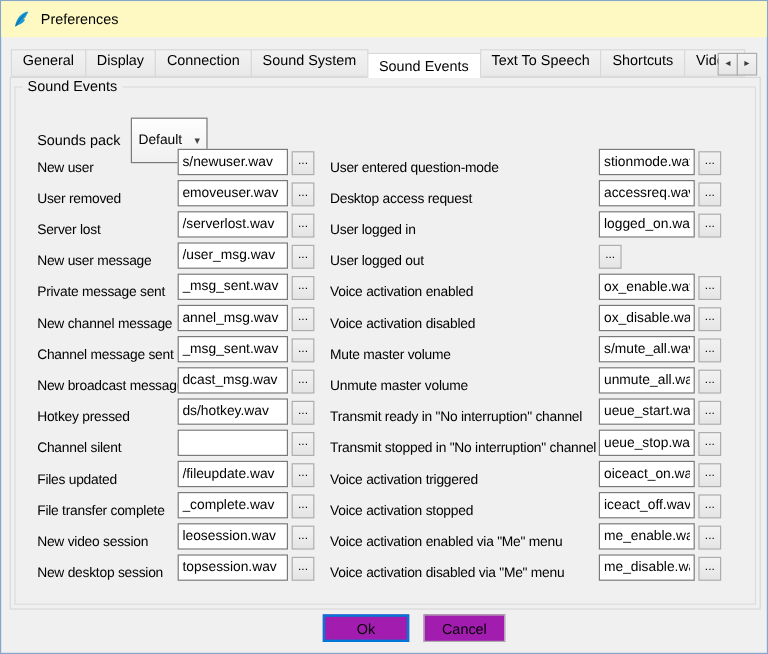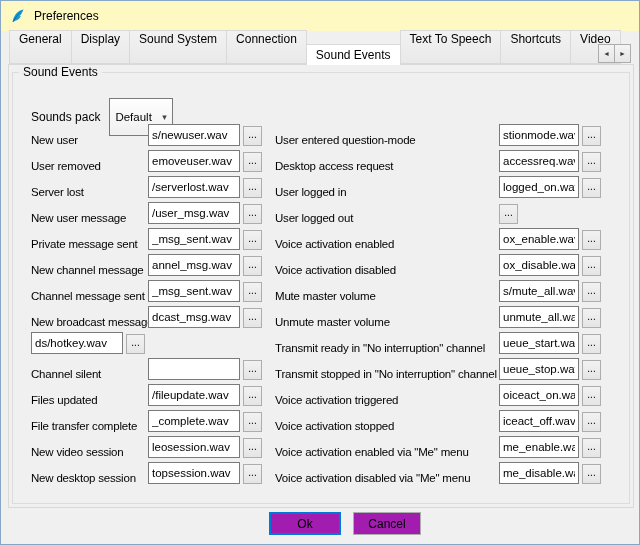--- a/index.html
+++ b/index.html
@@ -6,21 +6,21 @@
   html,body { width:640px; height:545px; }
   body { font-family:"Liberation Sans", sans-serif; background:#fff; overflow:hidden; }
 
   .window { position:relative; width:640px; height:545px; background:#f0f0f0; border:1px solid #86a7c8; }
 
   .titlebar { position:absolute; top:0; left:0; right:0; height:30px; background:#fef9c3; display:flex; align-items:center; padding-left:9px; }
   .app-icon { width:16px; height:16px; margin-right:8px; flex:none; }
   .title-text { font-size:12px; color:#000; }
 
   .tabbar { position:absolute; left:8px; top:43px; right:8px; height:20px; display:flex; align-items:flex-end; z-index:3; }
-  .tab { height:34px; padding:0 9px; font-size:12px; line-height:17px; color:#000;
+  .tab { height:23px; padding:0 9px; font-size:12px; line-height:17px; color:#000;
          background:linear-gradient(#f2f2f2,#e9e9e9); border:1px solid #d9d9d9; margin-right:-1px; white-space:nowrap; cursor:default; }
   .tab.active { height:21px; line-height:20px; background:#fff; border-bottom:none; margin-bottom:-1px; position:relative; z-index:2; }
   .tab-scroll { position:absolute; right:0; bottom:1px; display:flex; z-index:4; }
   .scroll-btn { width:17px; height:19px; border:1px solid #adadad; background:linear-gradient(#f4f4f4,#e6e6e6);
                 font-size:7px; color:#3c3c3c; display:flex; align-items:center; justify-content:center; padding:0; font-family:inherit; }
   .scroll-btn + .scroll-btn { margin-left:-1px; }
 
   .pane { position:absolute; left:7px; top:63px; width:626px; height:444px; border:1px solid #d9d9d9; z-index:1; }
   .groupbox { position:absolute; left:3px; top:7px; width:618px; height:432px; border:1px solid #dcdcdc; }
   .group-title { position:absolute; top:-8px; left:6px; background:#f0f0f0; padding:0 4px; font-size:12px; }
@@ -62,22 +62,22 @@
         <path d="M2.5 14 C5 9, 8 5, 13.5 1.5 C9 5.5, 6 9.5, 4.3 13.3 Z" fill="#0d6fa8"></path>
       </svg>
     </span>
     <span class="title-text">Preferences</span>
   </div>
 
   <div class="tabbar">
     <div id="tab-strip" style="display:flex; align-items:flex-end;">
         <div class="tab">General</div>
         <div class="tab">Display</div>
+        <div class="tab">Connection</div>
         <div class="tab">Sound System</div>
-        <div class="tab">Connection</div>
         <div class="tab active">Sound Events</div>
         <div class="tab">Text To Speech</div>
         <div class="tab">Shortcuts</div>
         <div class="tab">Video</div>
       </div>
     <div class="tab-scroll">
       <button class="scroll-btn">
           <span>◄</span>
         </button>
       <button class="scroll-btn">
@@ -134,20 +134,21 @@
               <span class="event-label">Channel message sent</span>
               <input type="text" class="event-input" value="_msg_sent.wav" style="">
               <button class="browse-btn">...</button>
             </div>
             <div class="event-row">
               <span class="event-label">New broadcast message</span>
               <input type="text" class="event-input" value="dcast_msg.wav" style="">
               <button class="browse-btn">...</button>
             </div>
             <div class="event-row">
+              <span class="event-label">Hotkey pressed</span>
               <input type="text" class="event-input" value="ds/hotkey.wav" style="">
               <button class="browse-btn">...</button>
             </div>
             <div class="event-row">
               <span class="event-label">Channel silent</span>
               <input type="text" class="event-input" value="" style="">
               <button class="browse-btn">...</button>
             </div>
             <div class="event-row">
               <span class="event-label">Files updated</span>

